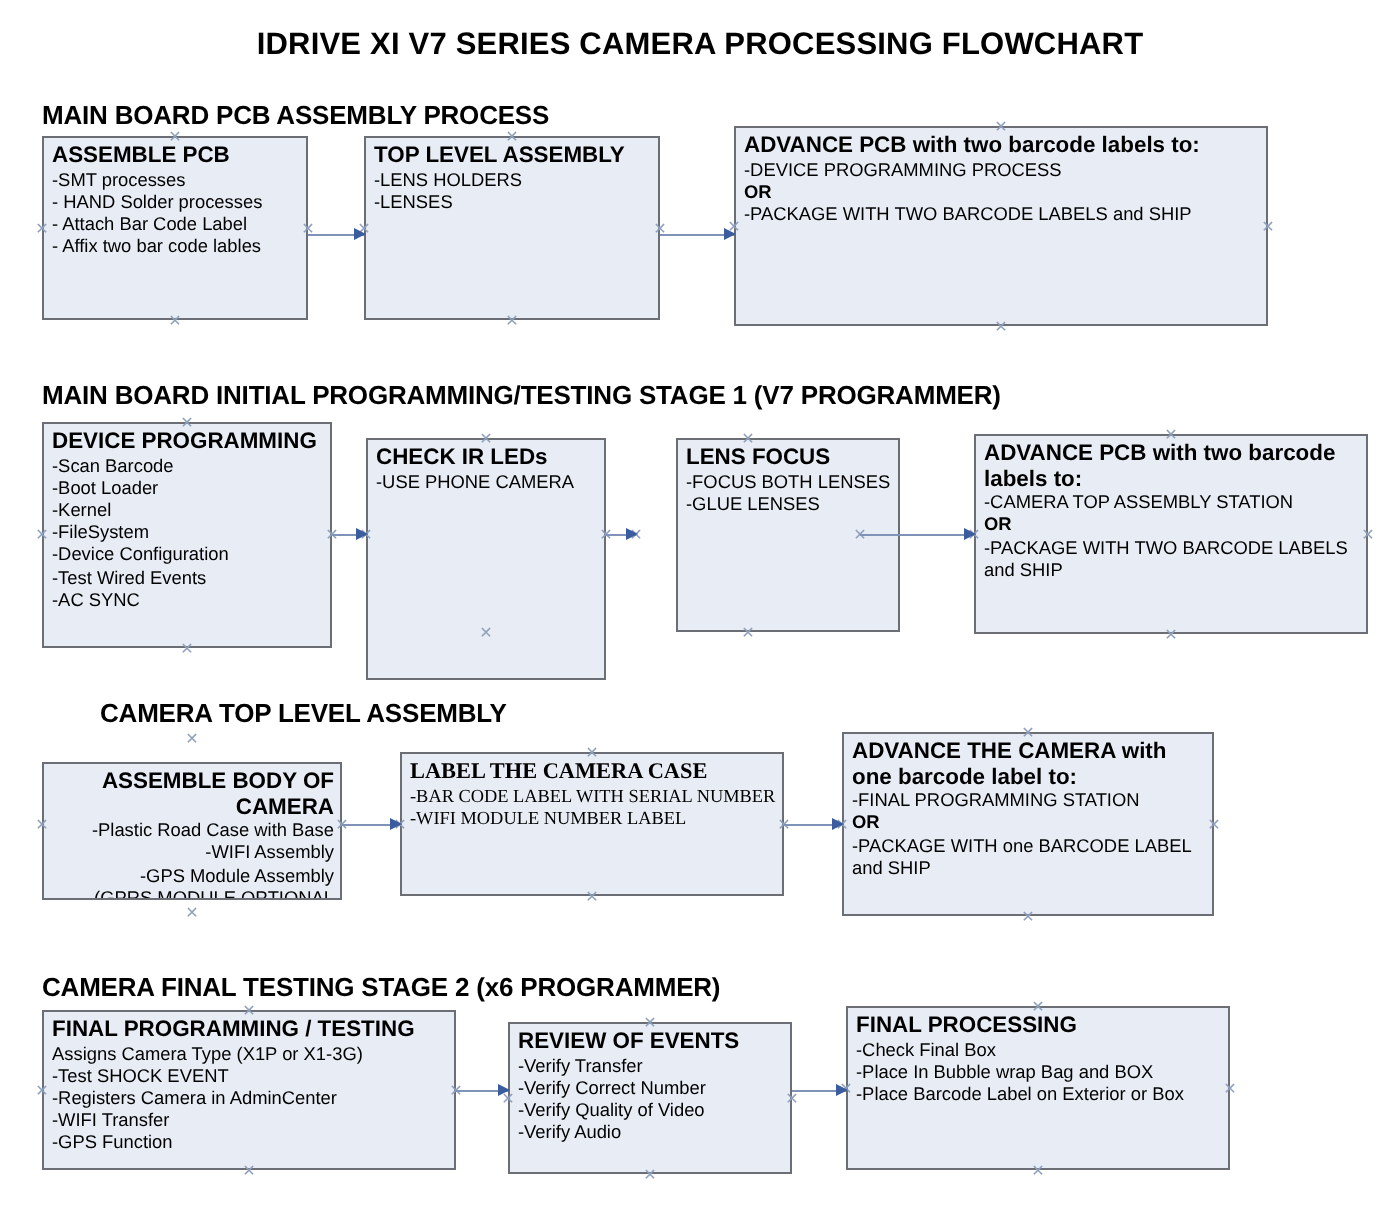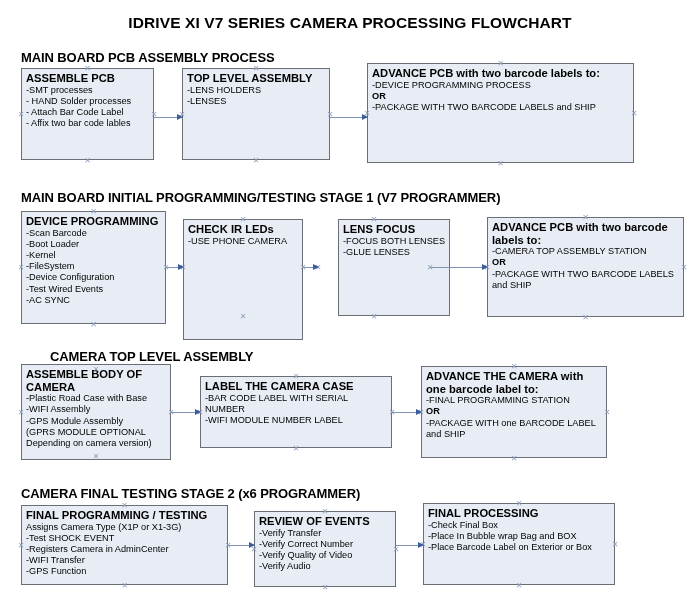--- a/index.html
+++ b/index.html
@@ -199,35 +199,35 @@
         </ul>
       </div>
       <div class="handle" style="left: 585.5px; top: 217px;"></div>
       <div class="handle" style="left: 585.5px; top: 317px;"></div>
       <div class="handle" style="left: 487px; top: 267px;"></div>
       <div class="handle" style="left: 684px; top: 267px;"></div>
       <div class="connector" style="left: 166px; top: 267px; width: 17px;"></div>
       <div class="connector" style="left: 303px; top: 267px; width: 15px;"></div>
       <div class="connector" style="left: 430px; top: 267px; width: 57px;"></div>
       <div class="section-heading" style="left: 21px; top: 349px; margin-left: 29px;">CAMERA TOP LEVEL ASSEMBLY</div>
-      <div class="node" style="left: 21px; top: 364px; width: 150px; height: 96px;">
+      <div class="node" style="left: 21px; top: 381px; width: 150px; height: 69px; text-align: right;">
         <span class="node-title">ASSEMBLE BODY OF CAMERA</span>
         <ul>
           <li>-Plastic Road Case with Base</li>
           <li>-WIFI Assembly</li>
           <li>-GPS Module Assembly</li>
           <li>(GPRS MODULE OPTIONAL</li>
           <li>Depending on camera version)</li>
         </ul>
       </div>
       <div class="handle" style="left: 96px; top: 369px;"></div>
       <div class="handle" style="left: 96px; top: 456px;"></div>
       <div class="handle" style="left: 21px; top: 412.5px;"></div>
       <div class="handle" style="left: 171px; top: 412.5px;"></div>
-      <div class="node" style="left: 200px; top: 376px; width: 192px; height: 72px;">
+      <div class="node" style="left: 200px; top: 376px; width: 192px; height: 72px; font-family: Liberation Serif, serif;">
         <span class="node-title">LABEL THE CAMERA CASE</span>
         <ul>
           <li>-BAR CODE LABEL WITH SERIAL NUMBER</li>
           <li>-WIFI MODULE NUMBER LABEL</li>
         </ul>
       </div>
       <div class="handle" style="left: 296px; top: 376px;"></div>
       <div class="handle" style="left: 296px; top: 448px;"></div>
       <div class="handle" style="left: 200px; top: 412px;"></div>
       <div class="handle" style="left: 392px; top: 412px;"></div>

